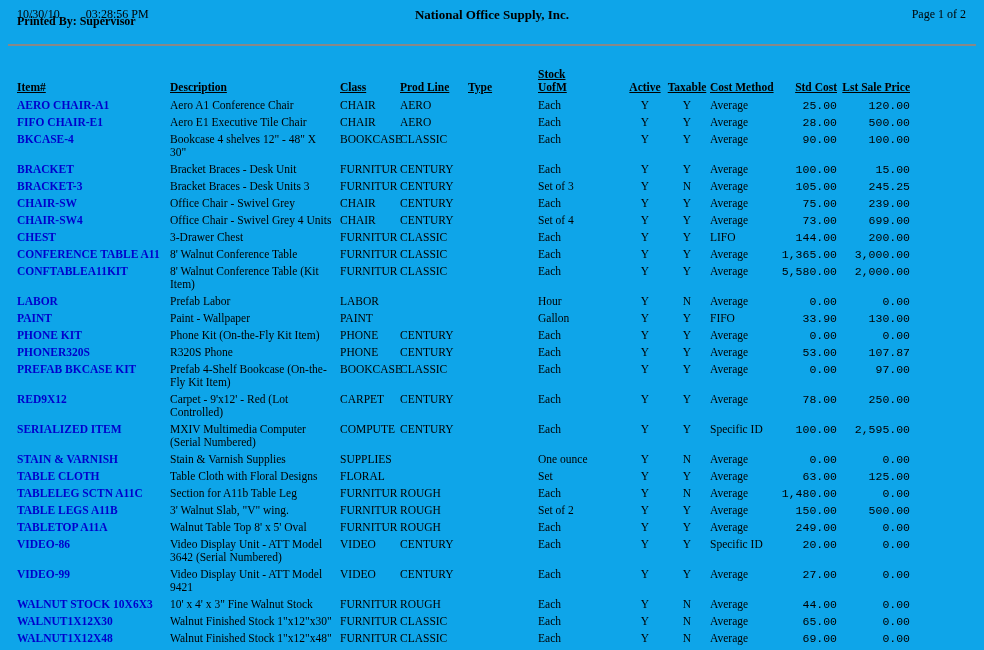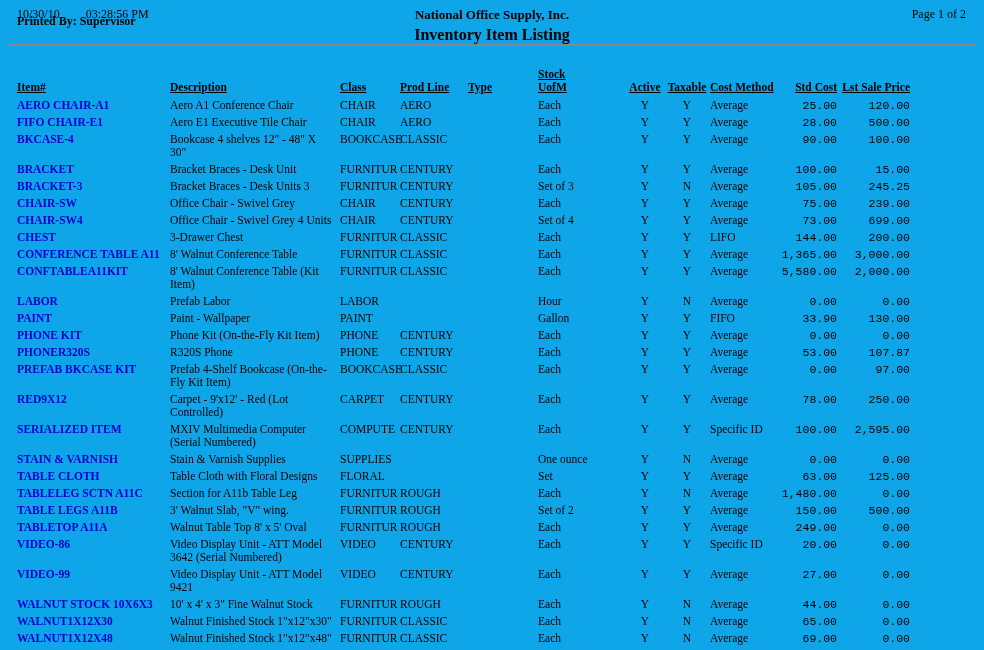--- a/index.html
+++ b/index.html
@@ -40,21 +40,20 @@
 
 <div class="page">
 
   <div class="hdr">
     <div class="hdr-datetime">
       <span>10/30/10</span><span class="time">03:28:56 PM</span>
     </div>
     <div class="hdr-printedby">Printed By: Supervisor</div>
     <div class="hdr-center">
       <div class="company">National Office Supply, Inc.</div>
-      <div class="rpt-title">Inventory Item Listing</div>
     </div>
     <div class="hdr-page">Page 1 of 2</div>
     <div class="hdr-rule"></div>
   </div>
 
   <table class="inv">
     <colgroup>
       <col class="c-item">
         <col class="c-desc">
         <col class="c-class">

